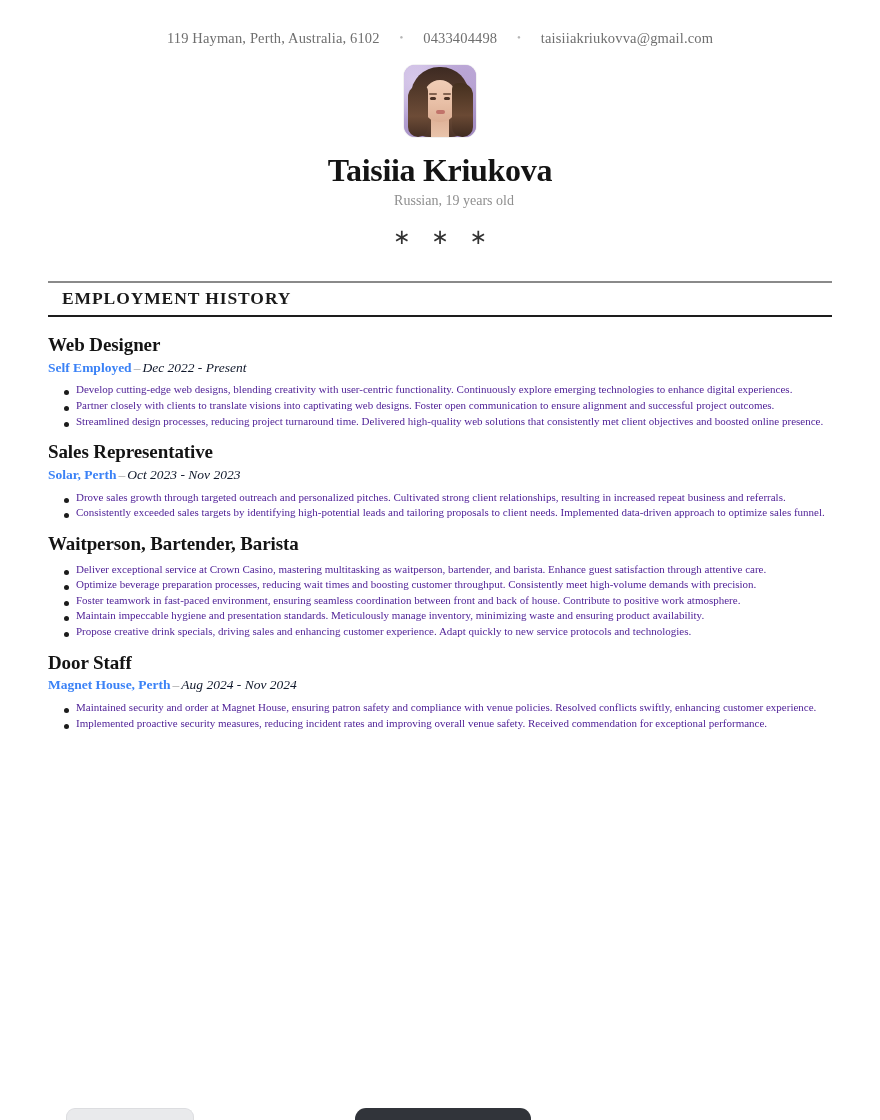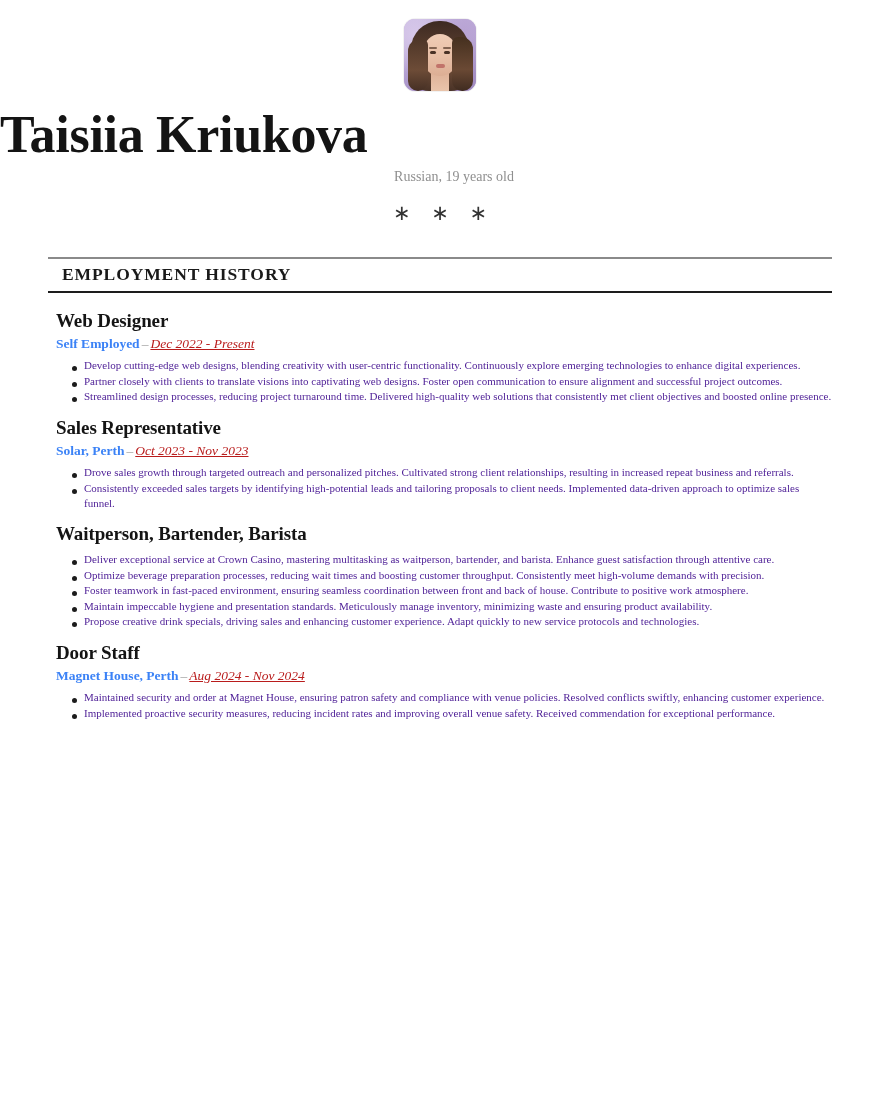--- a/index.html
+++ b/index.html
@@ -147,21 +147,22 @@
     top: 45px;
     width: 9px;
     height: 4px;
     margin-left: -4.5px;
     border-radius: 4px;
     background: #c1736a;
   }
 
   
   .name {
-    font-size: 52px;
+    text-align: center;
+    font-size: 32px;
     font-weight: 700;
     letter-spacing: -0.3px;
     margin-top: 12px;
     line-height: 1.08;
     color: #141414;
   }
   .subtitle {
     text-align: center;
     font-size: 14px;
     color: #8f8f8f;
@@ -197,43 +198,41 @@
     color: #1a1a1a;
     line-height: 1.25;
   }
 
   
   .jobs {
     padding: 0 48px;
   }
   .job {
     margin-top: 12px;
-    margin-left: 8px;
   }
   .job-title {
     font-size: 19px;
     font-weight: 700;
     color: #141414;
     line-height: 1.25;
     letter-spacing: -0.1px;
   }
   .job-meta {
     font-size: 13.5px;
     margin-top: 2px;
     line-height: 1.3;
     color: #8a8a8a;
   }
   .job-company {
     font-weight: 700;
     color: #3b82f6;
   }
   .job-dates {
     font-style: italic;
-    color: #b91c1c;
-    text-decoration: underline;
+    color: #0f172a;
   }
   .job-dash {
     color: #9a9a9a;
     padding: 0 2px;
   }
 
   ul.bullets {
     list-style: none;
     margin: 6px 0 0 0;
     padding: 0;
@@ -286,20 +285,27 @@
     height: 20px;
     background: #31343a;
     border-radius: 11px 11px 0 0;
   }
 </style>
 </head>
 <body>
 
 <div class="page">
 
+  <div class="contact-line">
+    <span class="contact-item">119 Hayman, Perth, Australia, 6102</span>
+    <span class="contact-sep">•</span>
+    <span class="contact-item">0433404498</span>
+    <span class="contact-sep">•</span>
+    <span class="contact-item">taisiiakriukovva@gmail.com</span>
+  </div>
 
   <div class="photo-wrap">
     <div class="photo">
       <div class="bg"></div>
       <div class="hair"></div>
       <div class="neck"></div>
       <div class="face"></div>
       <div class="brow-l"></div>
       <div class="brow-r"></div>
       <div class="eye-l"></div>

